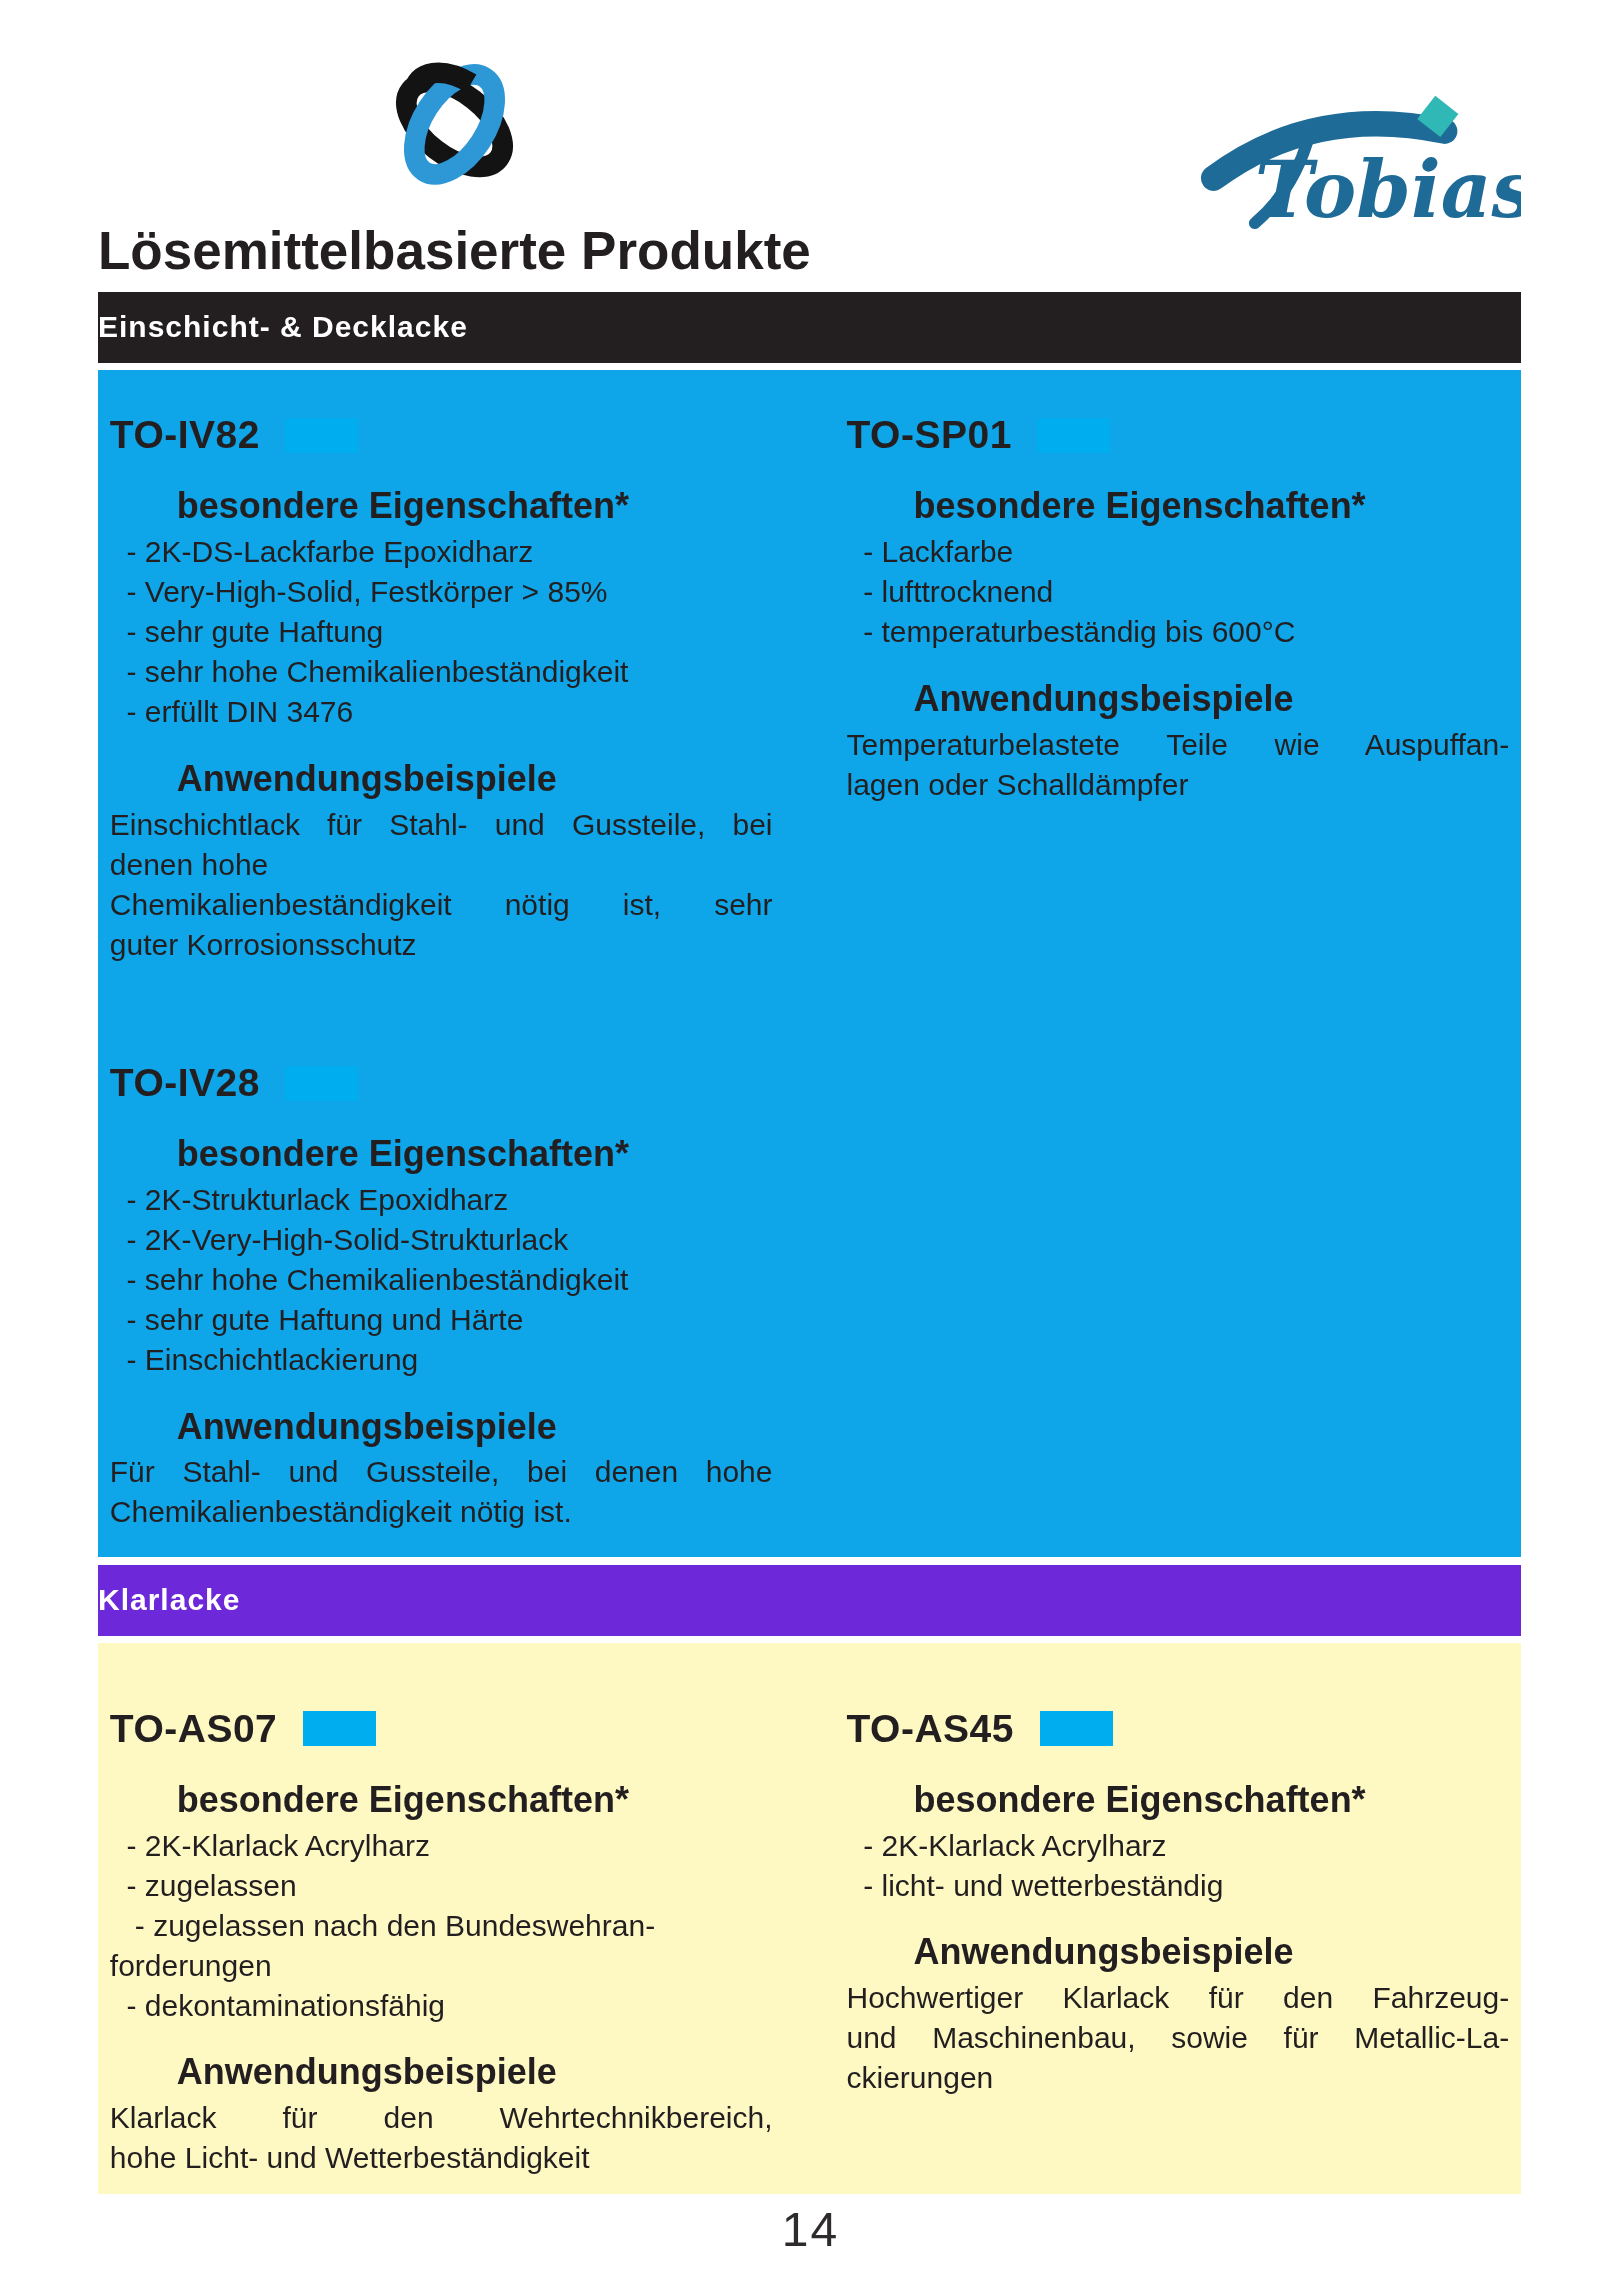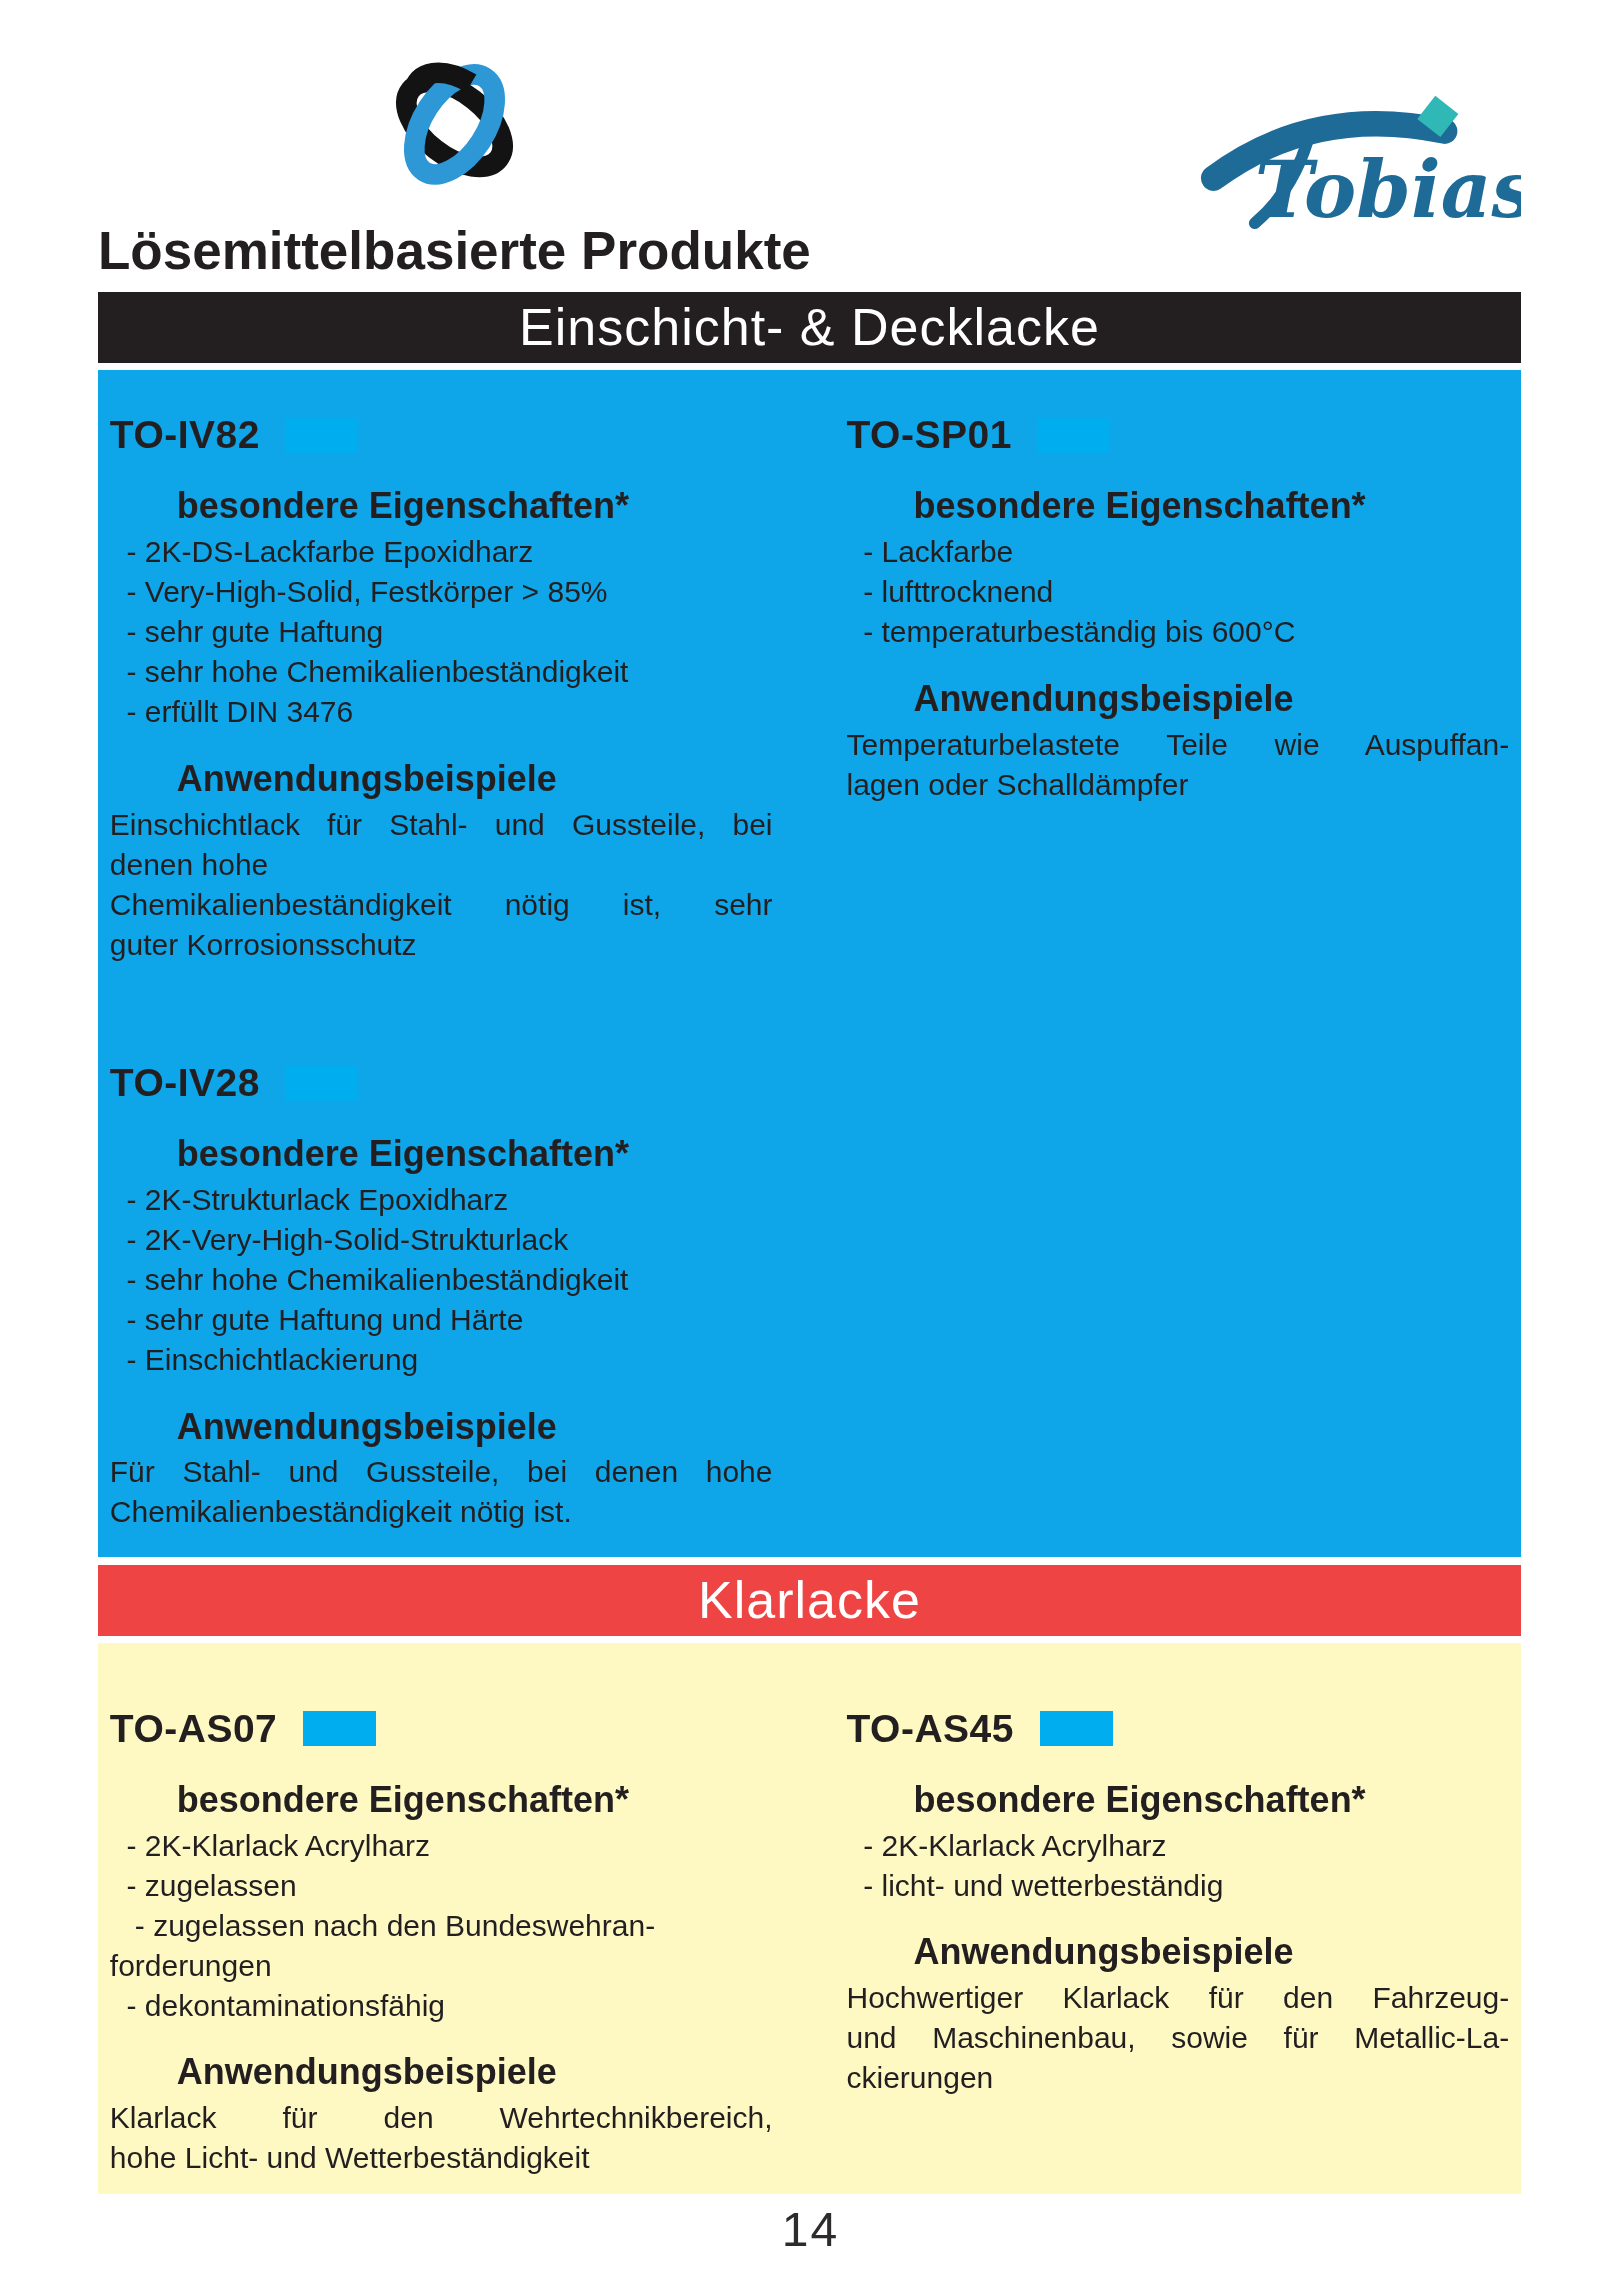--- a/index.html
+++ b/index.html
@@ -23,24 +23,23 @@
   .brand-left { display:flex; align-items:center; gap:19.6px;flex-direction:column; }
   .rings-svg { width:147px; height:155px; flex:0 0 auto; }
   .masthead-title { font-size:53px; font-weight:700; letter-spacing:0; white-space:nowrap; }
   .tobias-svg { position:absolute; right:0; top:3.9px; width:323px; height:147px; }
 
   
   .banner {
     margin:0 100px 0 98px;
     height:71px;
     line-height:70px;
-    text-align:center;
     color:#ffffff;
-    font-size:52px;
-    font-weight:400;
+    font-size:30px;
+    font-weight:700;
     letter-spacing:1px;
   }
   .banner.first { margin-top:49px; }
   .banner.second { margin-top:7.8px; }
 
   
   .panel {
     margin:6.9px 100px 0 98px;
     display:grid;
     grid-template-columns:1fr 1fr;
@@ -156,21 +155,21 @@
         <h4 class="subhead">Anwendungsbeispiele</h4>
         <div class="lines justify">
             <div class="tline stretch">Temperaturbelastete Teile wie Auspuffan-</div>
             <div class="tline">lagen oder Schalldämpfer</div>
           </div>
       </article>
 
     </div>
   </section>
 
-  <div class="banner second" style="background-color: #ef4444;">Klarlacke</div>
+  <div class="banner second" style="background-color: #6d28d9;">Klarlacke</div>
 
   <section class="panel green" style="background-color: #fef9c3;">
     <div class="col">
 
       <article class="product">
         <div class="code-row">
           <span class="code">TO-AS07</span>
           <span class="swatch" style="background-color: rgb(0, 174, 239);"></span>
         </div>
         <h4 class="subhead">besondere Eigenschaften*</h4>

